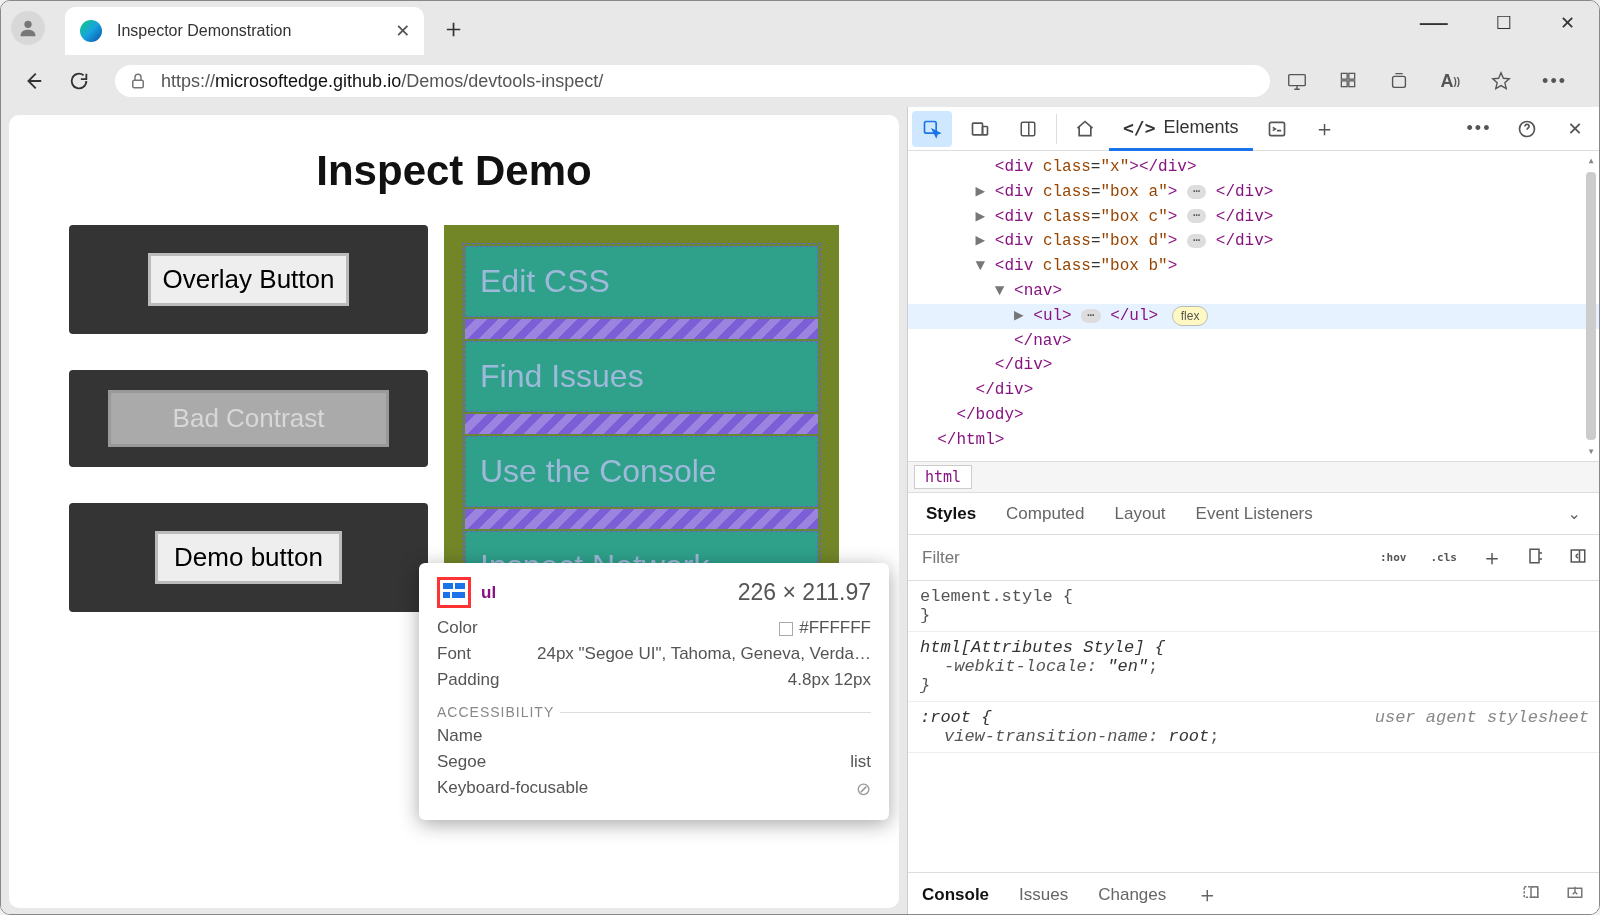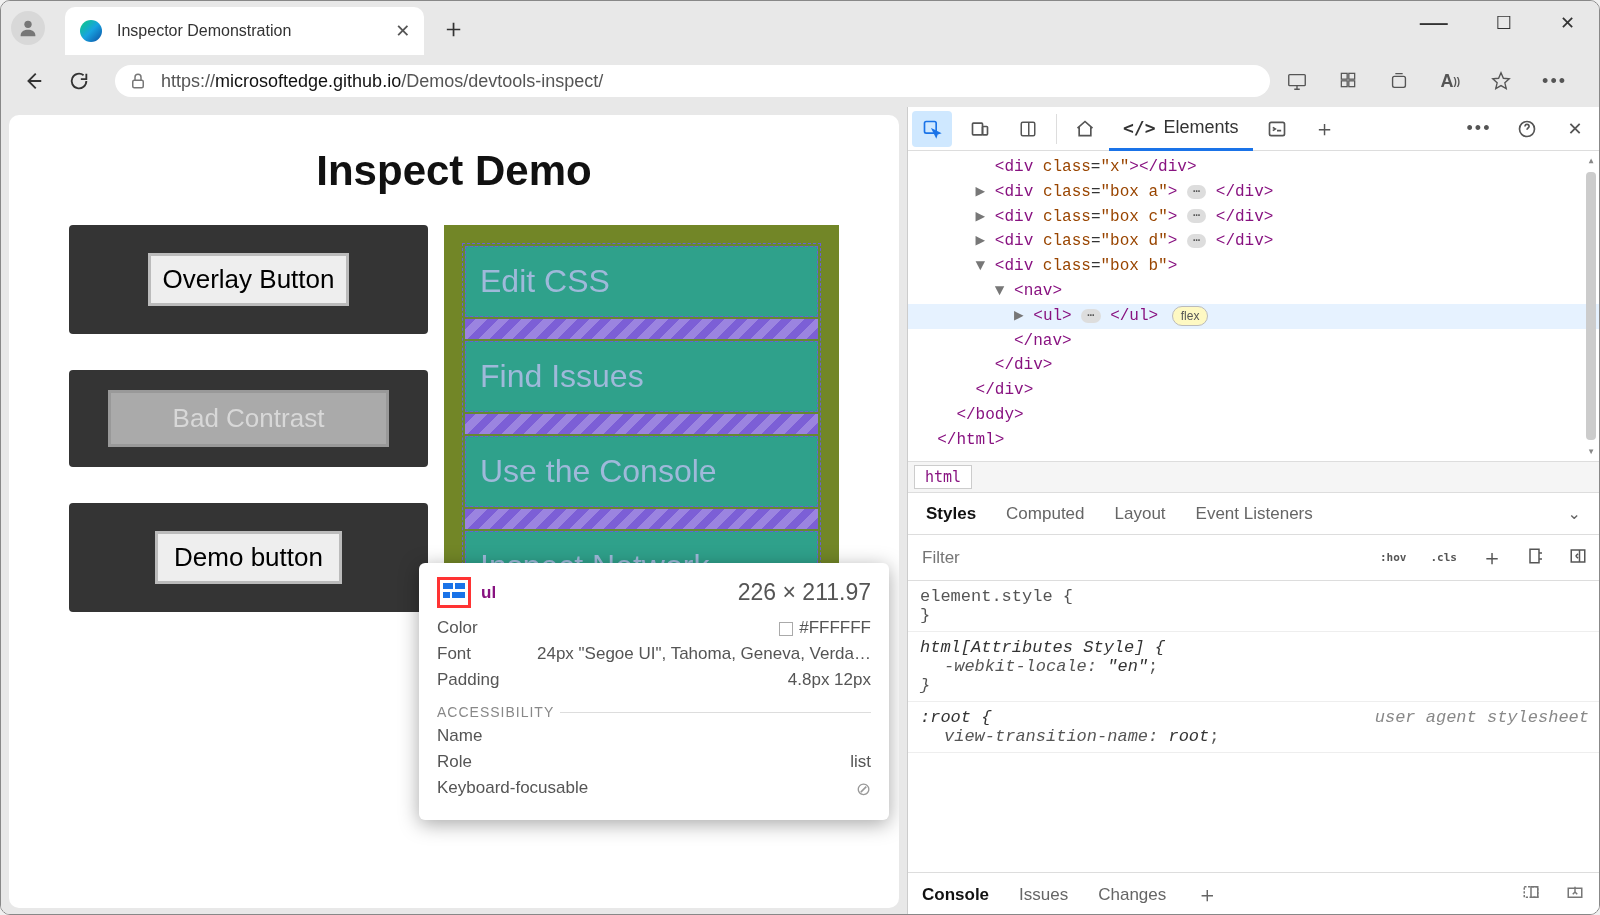--- a/index.html
+++ b/index.html
@@ -233,21 +233,21 @@
         <div class="tip-prop">
             <span>Padding</span>
             <span>4.8px 12px</span>
           </div>
         <div class="tip-section">ACCESSIBILITY</div>
         <div class="tip-prop">
             <span>Name</span>
             <span></span>
           </div>
         <div class="tip-prop">
-            <span>Role</span>
+            <span>Segoe</span>
             <span>list</span>
           </div>
         <div class="tip-prop">
             <span>Keyboard-focusable</span>
             <span class="noicon">⊘</span>
           </div>
       </div>
     </div>
   </div>
 

